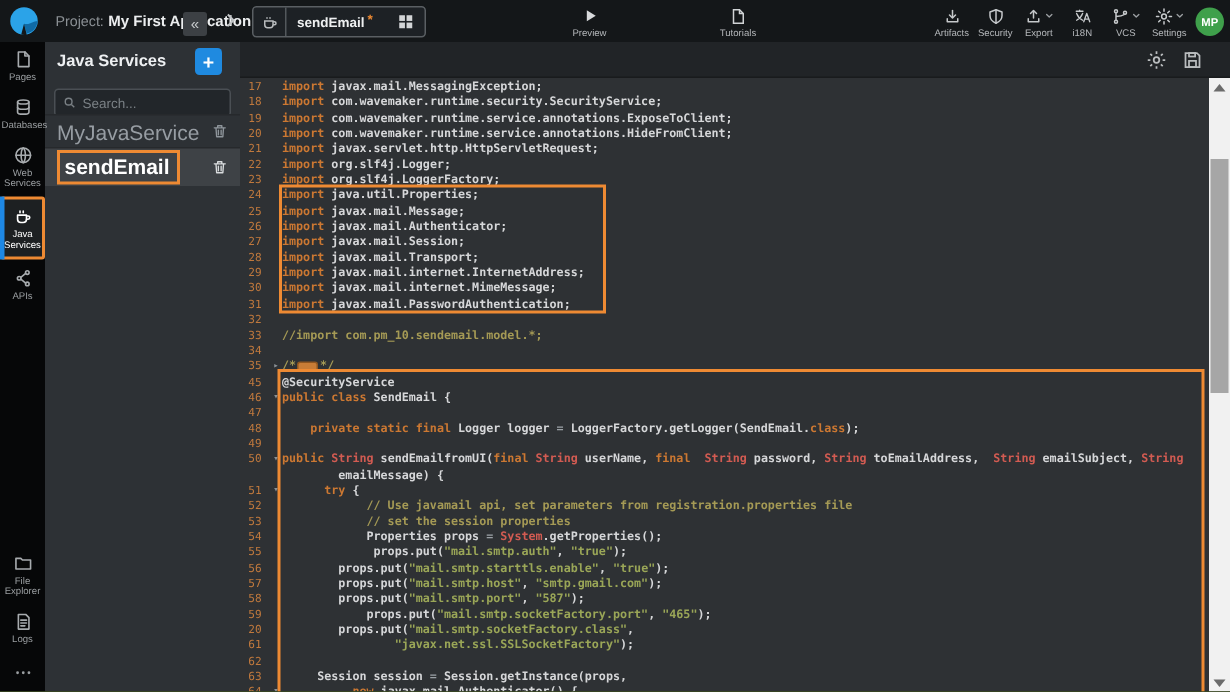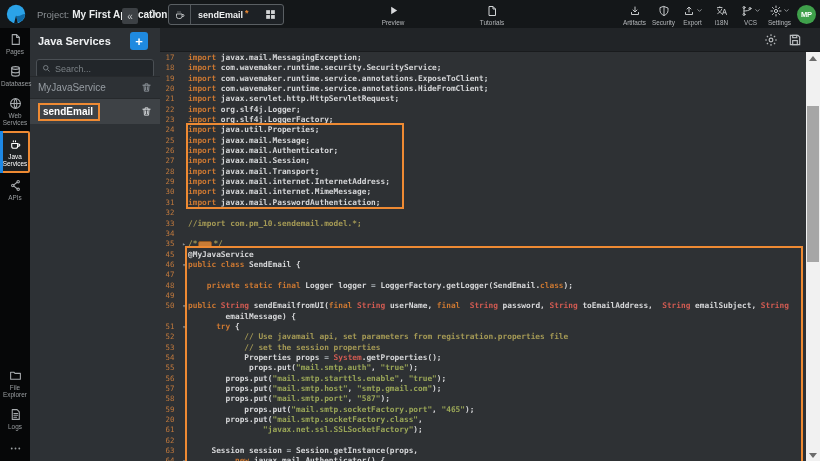--- a/index.html
+++ b/index.html
@@ -55,21 +55,21 @@
              color:#c7cacc;font-size:10px;display:flex;align-items:center;justify-content:center;cursor:pointer;z-index:40}
   #panel-search{position:absolute;left:6px;top:31px;width:118px;height:19px;background:#22262a;
              border:1px solid #4a4f54;border-radius:3px;display:flex;align-items:center;padding:0 5px}
   #panel-search .s-icon{width:9px;height:9px;color:#7a8085;flex:none}
   #panel-search input{background:transparent;border:none;outline:none;color:#aab0b5;font-size:9px;
              margin-left:4px;width:90px;font-family:"Liberation Sans",sans-serif}
   #panel-search input::placeholder{color:#7a8085}
   #panel-list{position:absolute;left:0;top:48px;width:130px}
   .svc-row{height:22px;display:flex;align-items:center;border-top:1px solid #26292c;
            padding:0 8px;cursor:pointer;background:#2d3135}
-  .svc-row .svc-name{font-size:10px;color:#979da3}
+  .svc-row .svc-name{font-size:14px;color:#979da3}
   .svc-row .svc-trash{margin-left:auto;width:11px;height:11px;color:#8e959b}
   .svc-row.selected{height:26px;background:#3e4246}
   .svc-row.selected .svc-name{color:#fff;border:2px solid #ee8a33;padding:1px 5px 2px 3px;font-weight:bold}
   .svc-row.selected .svc-trash{color:#d9dcde}
 
   
   #editor-toolbar{position:absolute;left:160px;top:28px;width:660px;height:24px;background:#212427;
                   border-bottom:1px solid #191b1d}
   #editor-toolbar .tbtn{position:absolute;top:5px;width:14px;height:14px;color:#b9bcbe;cursor:pointer}
   #tb-gear{right:42px}
@@ -399,21 +399,21 @@
         <div class="cl"><span class="ln">26</span><span class="fm"></span><span class="ct"><span class="tk-k">import</span><span class="tk-p"> javax.mail.Authenticator;</span></span></div>
         <div class="cl"><span class="ln">27</span><span class="fm"></span><span class="ct"><span class="tk-k">import</span><span class="tk-p"> javax.mail.Session;</span></span></div>
         <div class="cl"><span class="ln">28</span><span class="fm"></span><span class="ct"><span class="tk-k">import</span><span class="tk-p"> javax.mail.Transport;</span></span></div>
         <div class="cl"><span class="ln">29</span><span class="fm"></span><span class="ct"><span class="tk-k">import</span><span class="tk-p"> javax.mail.internet.InternetAddress;</span></span></div>
         <div class="cl"><span class="ln">30</span><span class="fm"></span><span class="ct"><span class="tk-k">import</span><span class="tk-p"> javax.mail.internet.MimeMessage;</span></span></div>
         <div class="cl"><span class="ln">31</span><span class="fm"></span><span class="ct"><span class="tk-k">import</span><span class="tk-p"> javax.mail.PasswordAuthentication;</span></span></div>
         <div class="cl"><span class="ln">32</span><span class="fm"></span><span class="ct"></span></div>
         <div class="cl"><span class="ln">33</span><span class="fm"></span><span class="ct"><span class="tk-c">//import com.pm_10.sendemail.model.*;</span></span></div>
         <div class="cl"><span class="ln">34</span><span class="fm"></span><span class="ct"></span></div>
         <div class="cl"><span class="ln">35</span><span class="fm">▸</span><span class="ct"><span class="tk-c">/*</span><span class="tk-f"></span><span class="tk-c">*/</span></span></div>
-        <div class="cl"><span class="ln">45</span><span class="fm"></span><span class="ct"><span class="tk-p">@MyJavaService</span></span></div>
+        <div class="cl"><span class="ln">45</span><span class="fm"></span><span class="ct"><span class="tk-p">@SecurityService</span></span></div>
         <div class="cl"><span class="ln">46</span><span class="fm">▾</span><span class="ct"><span class="tk-k">public class </span><span class="tk-p">SendEmail {</span></span></div>
         <div class="cl"><span class="ln">47</span><span class="fm"></span><span class="ct"></span></div>
         <div class="cl"><span class="ln">48</span><span class="fm"></span><span class="ct"><span class="tk-p">    </span><span class="tk-k">private static final </span><span class="tk-p">Logger logger </span><span class="tk-o">=</span><span class="tk-p"> LoggerFactory.getLogger(SendEmail.</span><span class="tk-k">class</span><span class="tk-p">);</span></span></div>
         <div class="cl"><span class="ln">49</span><span class="fm"></span><span class="ct"></span></div>
         <div class="cl"><span class="ln">50</span><span class="fm">▾</span><span class="ct"><span class="tk-k">public </span><span class="tk-t">String</span><span class="tk-p"> sendEmailfromUI(</span><span class="tk-k">final </span><span class="tk-t">String</span><span class="tk-p"> userName, </span><span class="tk-k">final </span><span class="tk-p"> </span><span class="tk-t">String</span><span class="tk-p"> password, </span><span class="tk-t">String</span><span class="tk-p"> toEmailAddress,  </span><span class="tk-t">String</span><span class="tk-p"> emailSubject, </span><span class="tk-t">String</span></span></div>
         <div class="cl"><span class="ln"></span><span class="fm"></span><span class="ct"><span class="tk-p">        emailMessage) {</span></span></div>
         <div class="cl"><span class="ln">51</span><span class="fm">▾</span><span class="ct"><span class="tk-p">      </span><span class="tk-k">try</span><span class="tk-p"> {</span></span></div>
         <div class="cl"><span class="ln">52</span><span class="fm"></span><span class="ct"><span class="tk-c">            // Use javamail api, set parameters from registration.properties file</span></span></div>
         <div class="cl"><span class="ln">53</span><span class="fm"></span><span class="ct"><span class="tk-c">            // set the session properties</span></span></div>
         <div class="cl"><span class="ln">54</span><span class="fm"></span><span class="ct"><span class="tk-p">            Properties props </span><span class="tk-o">=</span><span class="tk-p"> </span><span class="tk-t">System</span><span class="tk-p">.getProperties();</span></span></div>

